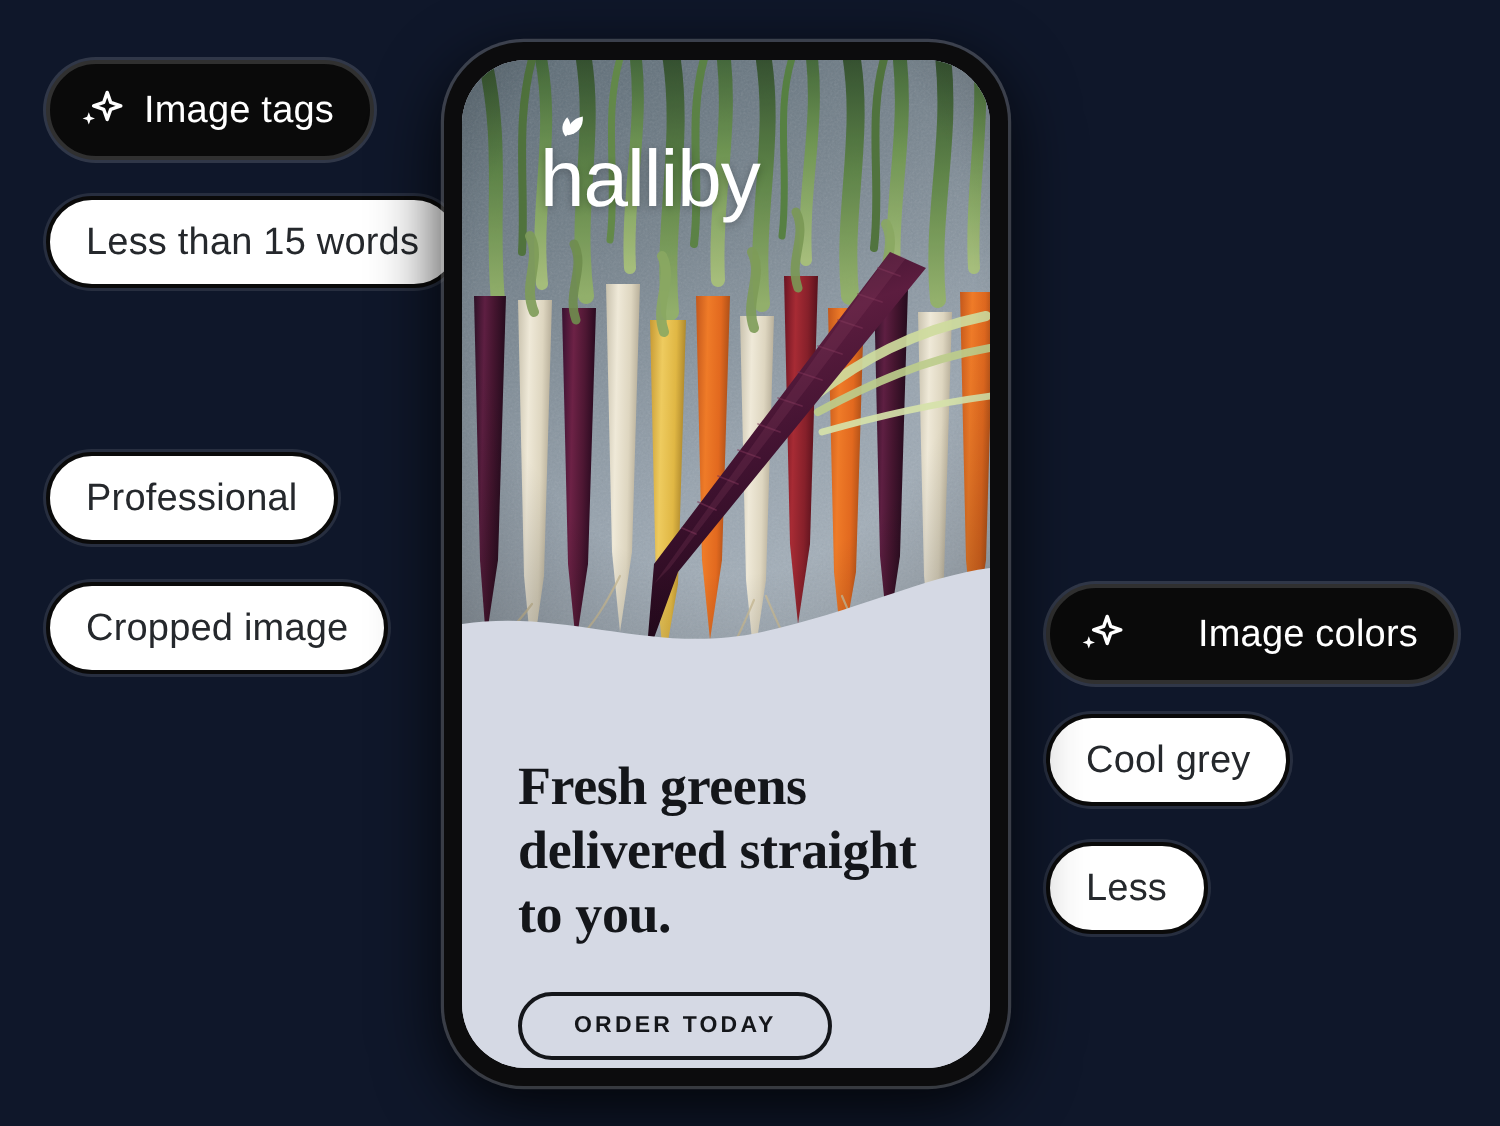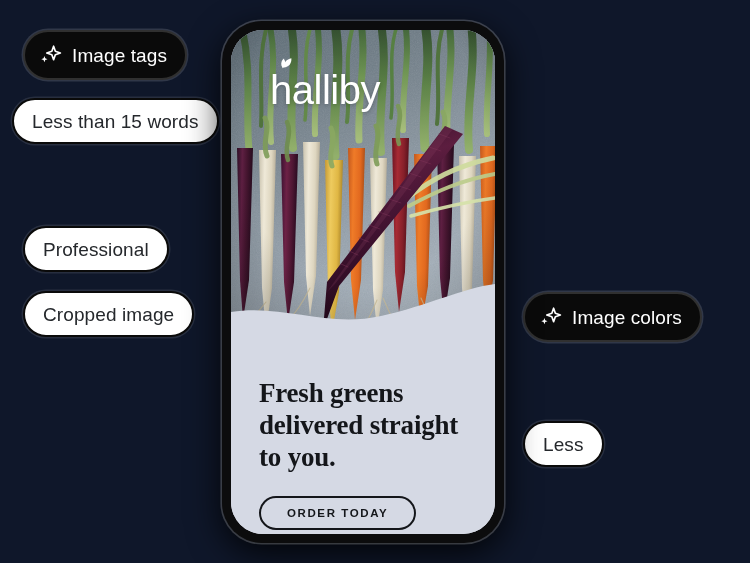--- a/index.html
+++ b/index.html
@@ -168,41 +168,44 @@
 <div id="stage">
 
   <div class="chip chip-dark" id="chip-image-tags" style="left:23px; top:30px; height:50px;">
     <svg class="sparkle-icon" viewBox="0 0 24 24">
       <path d="M14.6 3.2 L16.35 8.2 L21.4 9.95 L16.35 11.7 L14.6 16.7 L12.85 11.7 L7.8 9.95 L12.85 8.2 Z" fill="none" stroke="#ffffff" stroke-width="1.7" stroke-linejoin="round"></path>
       <path d="M5.4 13.1 L6.25 15.35 L8.5 16.2 L6.25 17.05 L5.4 19.3 L4.55 17.05 L2.3 16.2 L4.55 15.35 Z" fill="#ffffff"></path>
     </svg>
     <span class="chip-label">Image tags</span>
   </div>
 
-  <div class="chip chip-light" style="left:12px; top:98px; height:46px;align-items:center;">
+  <div class="chip chip-light" style="left:23px; top:98px; height:46px;align-items:center;">
     <span class="chip-label">Less than 15 words</span>
   </div>
 
 
   <div class="chip chip-light" style="left:23px; top:226px; height:46px;align-items:center;">
     <span class="chip-label">Professional</span>
   </div>
 
   <div class="chip chip-light" style="left:23px; top:291px; height:46px;">
     <span class="chip-label">Cropped image</span>
   </div>
 
-  <div class="chip chip-dark" id="chip-image-colors" style="left:523px; top:292px; height:50px;">
+  <div class="chip chip-dark" id="chip-image-colors" style="left:523px; top:292px; height:50px;gap:27px;">
     <svg class="sparkle-icon" viewBox="0 0 24 24">
       <path d="M14.6 3.2 L16.35 8.2 L21.4 9.95 L16.35 11.7 L14.6 16.7 L12.85 11.7 L7.8 9.95 L12.85 8.2 Z" fill="none" stroke="#ffffff" stroke-width="1.7" stroke-linejoin="round"></path>
       <path d="M5.4 13.1 L6.25 15.35 L8.5 16.2 L6.25 17.05 L5.4 19.3 L4.55 17.05 L2.3 16.2 L4.55 15.35 Z" fill="#ffffff"></path>
     </svg>
     <span class="chip-label">Image colors</span>
   </div>
 
+  <div class="chip chip-light" style="left:523px; top:357px; height:46px;">
+    <span class="chip-label">Cool grey</span>
+  </div>
 
   <div class="chip chip-light" style="left:523px; top:421px; height:46px;">
     <span class="chip-label">Less</span>
   </div>
 
 
   <div id="phone-mockup">
     <div id="phone-screen">
 
       <div id="hero-photo">

